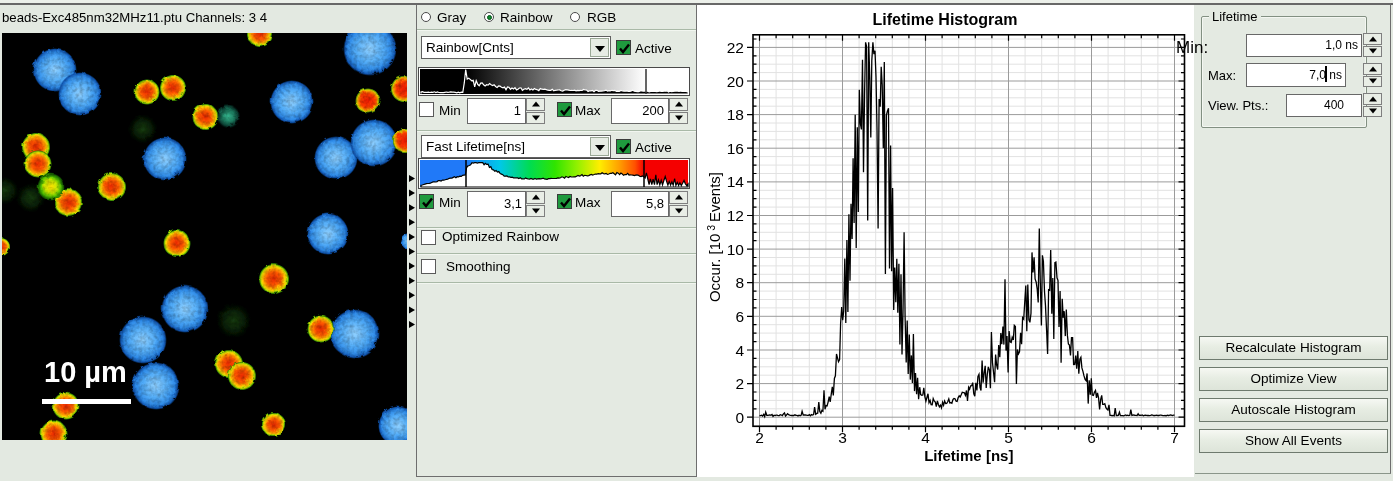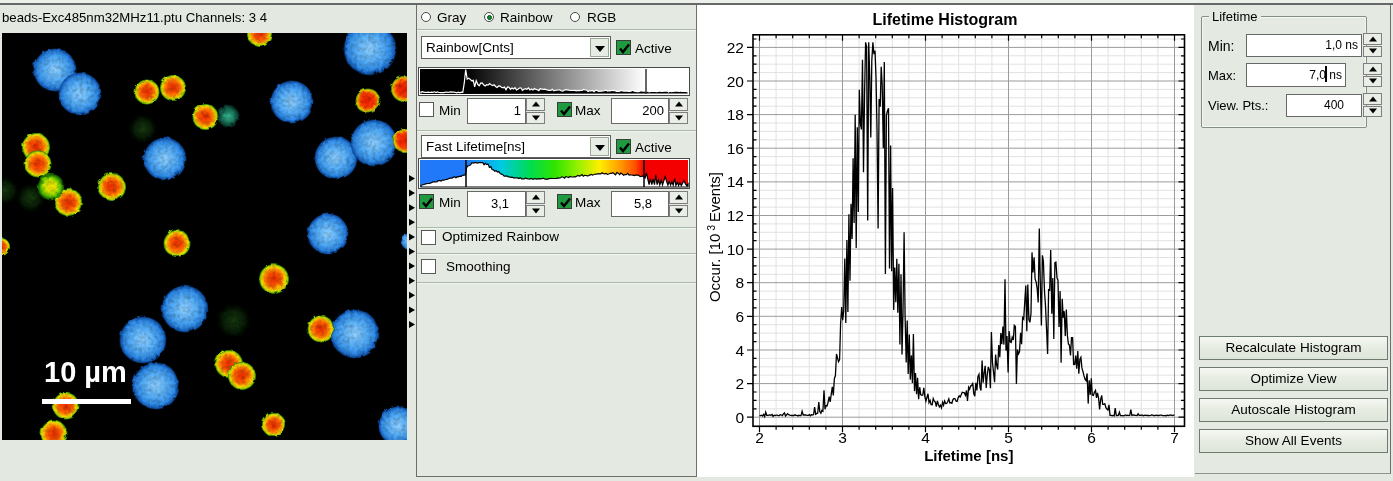--- a/index.html
+++ b/index.html
@@ -236,32 +236,32 @@
 <line x1="48" y1="2" x2="48" y2="29" stroke="#000" stroke-width="1.5"></line>
 <line x1="226" y1="2" x2="226" y2="29" stroke="#000" stroke-width="1.5"></line>
 </svg>
 
 <div class="cbg" style="left:419px;top:194px">
     <svg width="13" height="13" viewBox="0 0 13 13">
       <path d="M2 6.5 L5 10 L11 2.5" stroke="#000" stroke-width="2.4" fill="none"></path>
     </svg>
   </div>
 <div class="lbl" style="left:439px;top:195px">Min</div>
-<div class="field" style="left:467px;top:191px;width:59px;height:26px;line-height:24px;padding-right:16px">3,1</div>
+<div class="field" style="left:467px;top:191px;width:59px;height:26px;line-height:24px;padding-right:3px">3,1</div>
 <div class="spin" style="left:526px;top:191px">
     <div class="sbtn su" style="height:12.5px"></div>
     <div class="sbtn sd" style="height:12.5px;margin-top:1px"></div>
   </div>
 <div class="cbg" style="left:557px;top:194px">
     <svg width="13" height="13" viewBox="0 0 13 13">
       <path d="M2 6.5 L5 10 L11 2.5" stroke="#000" stroke-width="2.4" fill="none"></path>
     </svg>
   </div>
 <div class="lbl" style="left:575px;top:195px">Max</div>
-<div class="field" style="left:611px;top:191px;width:58px;height:26px;line-height:24px;padding-right:16px">5,8</div>
+<div class="field" style="left:611px;top:191px;width:58px;height:26px;line-height:24px;padding-right:4px">5,8</div>
 <div class="spin" style="left:669px;top:191px">
     <div class="sbtn su" style="height:12.5px"></div>
     <div class="sbtn sd" style="height:12.5px;margin-top:1px"></div>
   </div>
 <div class="hline" style="left:417px;top:227px;width:279px"></div>
 <div class="hline2" style="left:417px;top:228px;width:279px"></div>
 
 <div class="cb" style="left:421px;top:230px"></div>
 <div class="lbl" style="left:442px;top:229px">Optimized Rainbow</div>
 <div class="hline" style="left:417px;top:253px;width:279px"></div>
@@ -299,21 +299,21 @@
     <text x="271.8" y="457" font-size="15" font-weight="bold" text-anchor="middle" fill="#000">Lifetime [ns]</text>
     <text transform="translate(22.5,233) rotate(-90)" font-size="15" text-anchor="middle" fill="#000">Occur. [10<tspan font-size="10.5" dy="-4.5"> 3 </tspan><tspan font-size="15" dy="4.5">Events]</tspan></text>
     <text x="248" y="20.5" font-size="16" font-weight="bold" text-anchor="middle" fill="#000">Lifetime Histogram</text>
     <polyline points="62.5,411.6 63.5,411.7 64.6,411.2 65.6,412.1 66.7,410.3 67.7,412.6 68.7,408.2 69.8,411.3 70.8,411.3 71.9,411.1 72.9,411.0 73.9,411.3 75.0,410.5 76.0,412.4 77.1,411.2 78.1,411.6 79.1,411.1 80.2,411.1 81.2,411.7 82.3,411.6 83.3,410.7 84.3,411.0 85.4,411.6 86.4,410.0 87.5,409.0 88.5,412.0 89.5,411.0 90.6,409.7 91.6,410.7 92.7,411.1 93.7,411.3 94.7,411.5 95.8,411.3 96.8,411.5 97.9,410.7 98.9,411.4 99.9,411.4 101.0,411.9 102.0,411.2 103.1,411.7 104.1,411.3 105.1,407.3 106.2,411.0 107.2,410.9 108.3,411.0 109.3,411.1 110.3,411.3 111.4,411.4 112.4,410.7 113.5,411.8 114.5,410.5 115.5,411.0 116.6,410.5 117.6,403.1 118.7,410.2 119.7,409.4 120.7,409.2 121.8,398.1 122.8,407.5 123.9,409.2 124.9,406.4 125.9,407.2 127.0,386.3 128.0,405.2 129.1,401.5 130.1,401.9 131.1,398.1 132.2,392.6 133.2,397.9 134.3,389.9 135.3,382.9 136.3,391.4 137.4,374.5 138.4,371.8 139.5,350.0 140.5,353.8 141.5,357.7 142.6,355.5 143.6,319.8 144.7,303.1 145.7,316.1 146.7,307.1 147.8,254.6 148.8,319.0 149.9,236.0 150.9,308.1 151.9,210.2 153.0,276.7 154.0,199.7 155.1,235.0 156.1,154.2 157.1,219.0 158.2,110.7 159.2,244.1 160.3,123.3 161.3,207.9 162.3,85.7 163.4,119.6 164.4,125.4 165.5,55.8 166.5,168.3 167.6,87.7 168.6,38.3 169.6,42.5 170.7,216.5 171.7,38.3 172.8,73.5 173.8,133.6 174.8,56.8 175.9,38.3 176.9,50.1 178.0,46.8 179.0,73.1 180.0,124.4 181.1,224.6 182.1,95.0 183.2,102.7 184.2,62.7 185.2,81.0 186.3,144.2 187.3,58.0 188.4,269.9 189.4,111.1 190.4,107.2 191.5,104.3 192.5,264.6 193.6,141.5 194.6,267.3 195.6,184.1 196.7,306.0 197.7,263.5 198.8,298.3 199.8,254.8 200.8,308.8 201.9,259.7 202.9,340.5 204.0,270.3 205.0,350.6 206.0,308.4 207.1,228.2 208.1,312.7 209.2,358.5 210.2,316.5 211.2,369.9 212.3,330.6 213.3,375.6 214.4,351.4 215.4,379.1 216.4,330.0 217.5,387.1 218.5,369.0 219.6,390.3 220.6,373.7 221.6,395.3 222.7,383.2 223.7,390.6 224.8,391.3 225.8,391.0 226.8,383.8 227.9,392.9 228.9,397.1 230.0,393.2 231.0,389.7 232.0,398.7 233.1,396.4 234.1,400.6 235.2,400.8 236.2,394.6 237.2,397.0 238.3,398.1 239.3,402.5 240.4,396.9 241.4,400.5 242.4,402.8 243.5,401.2 244.5,403.8 245.6,398.2 246.6,401.2 247.6,397.0 248.7,399.6 249.7,399.5 250.8,397.5 251.8,394.9 252.8,399.0 253.9,398.6 254.9,399.3 256.0,395.4 257.0,394.5 258.0,394.8 259.1,397.2 260.1,397.5 261.2,393.6 262.2,391.8 263.2,393.0 264.3,390.6 265.3,388.2 266.4,388.5 267.4,388.8 268.4,391.3 269.5,386.5 270.5,397.0 271.6,383.4 272.6,385.3 273.6,381.9 274.7,381.6 275.7,378.6 276.8,389.9 277.8,392.3 278.8,378.9 279.9,386.4 280.9,372.7 282.0,370.3 283.0,383.4 284.0,386.5 285.1,356.6 286.1,378.7 287.2,368.6 288.2,361.8 289.2,383.9 290.3,370.5 291.3,362.9 292.4,366.0 293.4,384.2 294.4,328.0 295.5,358.8 296.5,368.0 297.6,378.2 298.6,350.6 299.6,361.0 300.7,365.5 301.7,341.0 302.8,353.3 303.8,329.1 304.8,340.3 305.9,322.5 306.9,340.6 308.0,275.2 309.0,346.6 310.0,332.0 311.1,368.6 312.1,327.1 313.2,337.8 314.2,338.4 315.2,333.2 316.3,336.0 317.3,321.4 318.4,322.6 319.4,379.9 320.4,345.5 321.5,349.8 322.5,347.8 323.6,328.7 324.6,340.2 325.6,313.7 326.7,315.2 327.7,298.7 328.8,281.6 329.8,327.2 330.8,280.5 331.9,315.8 332.9,318.3 334.0,309.3 335.0,248.4 336.0,268.5 337.1,253.2 338.1,275.0 339.2,278.2 340.2,285.1 341.2,298.5 342.3,224.4 343.3,278.5 344.4,321.6 345.4,251.3 346.4,257.4 347.5,287.5 348.5,301.9 349.6,326.5 350.6,349.9 351.6,285.7 352.7,286.2 353.7,246.1 354.8,309.8 355.8,273.9 356.8,335.0 357.9,258.6 358.9,258.1 360.0,273.8 361.0,276.6 362.0,323.0 363.1,286.9 364.1,358.8 365.2,294.8 366.2,313.6 367.2,307.2 368.3,332.1 369.3,305.6 370.4,331.4 371.4,340.0 372.4,341.0 373.5,351.5 374.5,333.7 375.6,333.7 376.6,360.6 377.7,360.4 378.7,351.6 379.7,364.6 380.8,347.1 381.8,369.8 382.9,355.2 383.9,353.3 384.9,363.9 386.0,367.6 387.0,371.9 388.1,375.4 389.1,376.6 390.1,369.4 391.2,399.6 392.2,376.4 393.3,390.6 394.3,374.2 395.3,391.1 396.4,391.4 397.4,388.3 398.5,386.4 399.5,393.9 400.5,388.9 401.6,394.1 402.6,405.4 403.7,395.4 404.7,391.4 405.7,400.4 406.8,400.3 407.8,399.7 408.9,403.7 409.9,405.0 410.9,406.0 412.0,400.8 413.0,411.3 414.1,411.4 415.1,411.7 416.1,411.4 417.2,411.8 418.2,404.0 419.3,411.5 420.3,411.5 421.3,411.4 422.4,408.2 423.4,411.6 424.5,411.7 425.5,411.6 426.5,411.8 427.6,411.5 428.6,411.0 429.7,411.6 430.7,411.2 431.7,411.6 432.8,411.3 433.8,405.6 434.9,411.4 435.9,411.2 436.9,411.0 438.0,411.3 439.0,411.3 440.1,411.5 441.1,409.8 442.1,411.4 443.2,411.2 444.2,411.4 445.3,411.0 446.3,411.8 447.3,411.4 448.4,411.2 449.4,411.4 450.5,411.5 451.5,411.4 452.5,411.6 453.6,411.3 454.6,410.9 455.7,411.1 456.7,411.6 457.7,411.5 458.8,411.4 459.8,411.1 460.9,411.5 461.9,411.5 462.9,411.2 464.0,411.2 465.0,411.4 466.1,411.6 467.1,411.7 468.1,411.5 469.2,411.8 470.2,411.2 471.3,411.5 472.3,411.3 473.3,411.0 474.4,411.1 475.4,411.6 476.5,411.2 477.5,411.1" fill="none" stroke="#000" stroke-width="1.3"></polyline>
   </svg>
 
 <div class="panel" style="left:1195px;top:5px;width:196px;height:469px;border-right:1px solid #6e6e6e;border-bottom:1px solid #8a968a"></div>
 
 <div class="abs" style="left:1201px;top:16px;width:166px;height:112px;border:1px solid #829082;border-radius:2px;box-shadow:inset 0 0 0 1px #f4f7f2"></div>
 <div class="lbl" style="left:1209px;top:9px;background:#e4eae2;padding:0 3px;font-size:13px">Lifetime</div>
-<div class="lbl" style="left:1208px;top:38px;font-size:14px">Min:</div>
+<div class="lbl" style="left:1176px;top:38px;font-size:17px">Min:</div>
 <div class="field" style="left:1246px;top:34px;width:116px;height:23px;line-height:21px;padding-right:3px;font-size:12px">1,0 ns</div>
 <div class="spin" style="left:1363px;top:33px">
     <div class="sbtn su" style="height:11.5px"></div>
     <div class="sbtn sd" style="height:11.5px;margin-top:1px"></div>
   </div>
 <div class="lbl" style="left:1208px;top:68px;font-size:13px">Max:</div>
 <div class="field" style="left:1246px;top:63px;width:100px;height:24px;line-height:22px;padding-right:3px;font-size:12px">7,0 ns</div>
 <div class="abs" style="left:1325px;top:66px;width:1.5px;height:16px;background:#000"></div>
 <div class="spin" style="left:1363px;top:63px">
     <div class="sbtn su" style="height:11.5px"></div>

